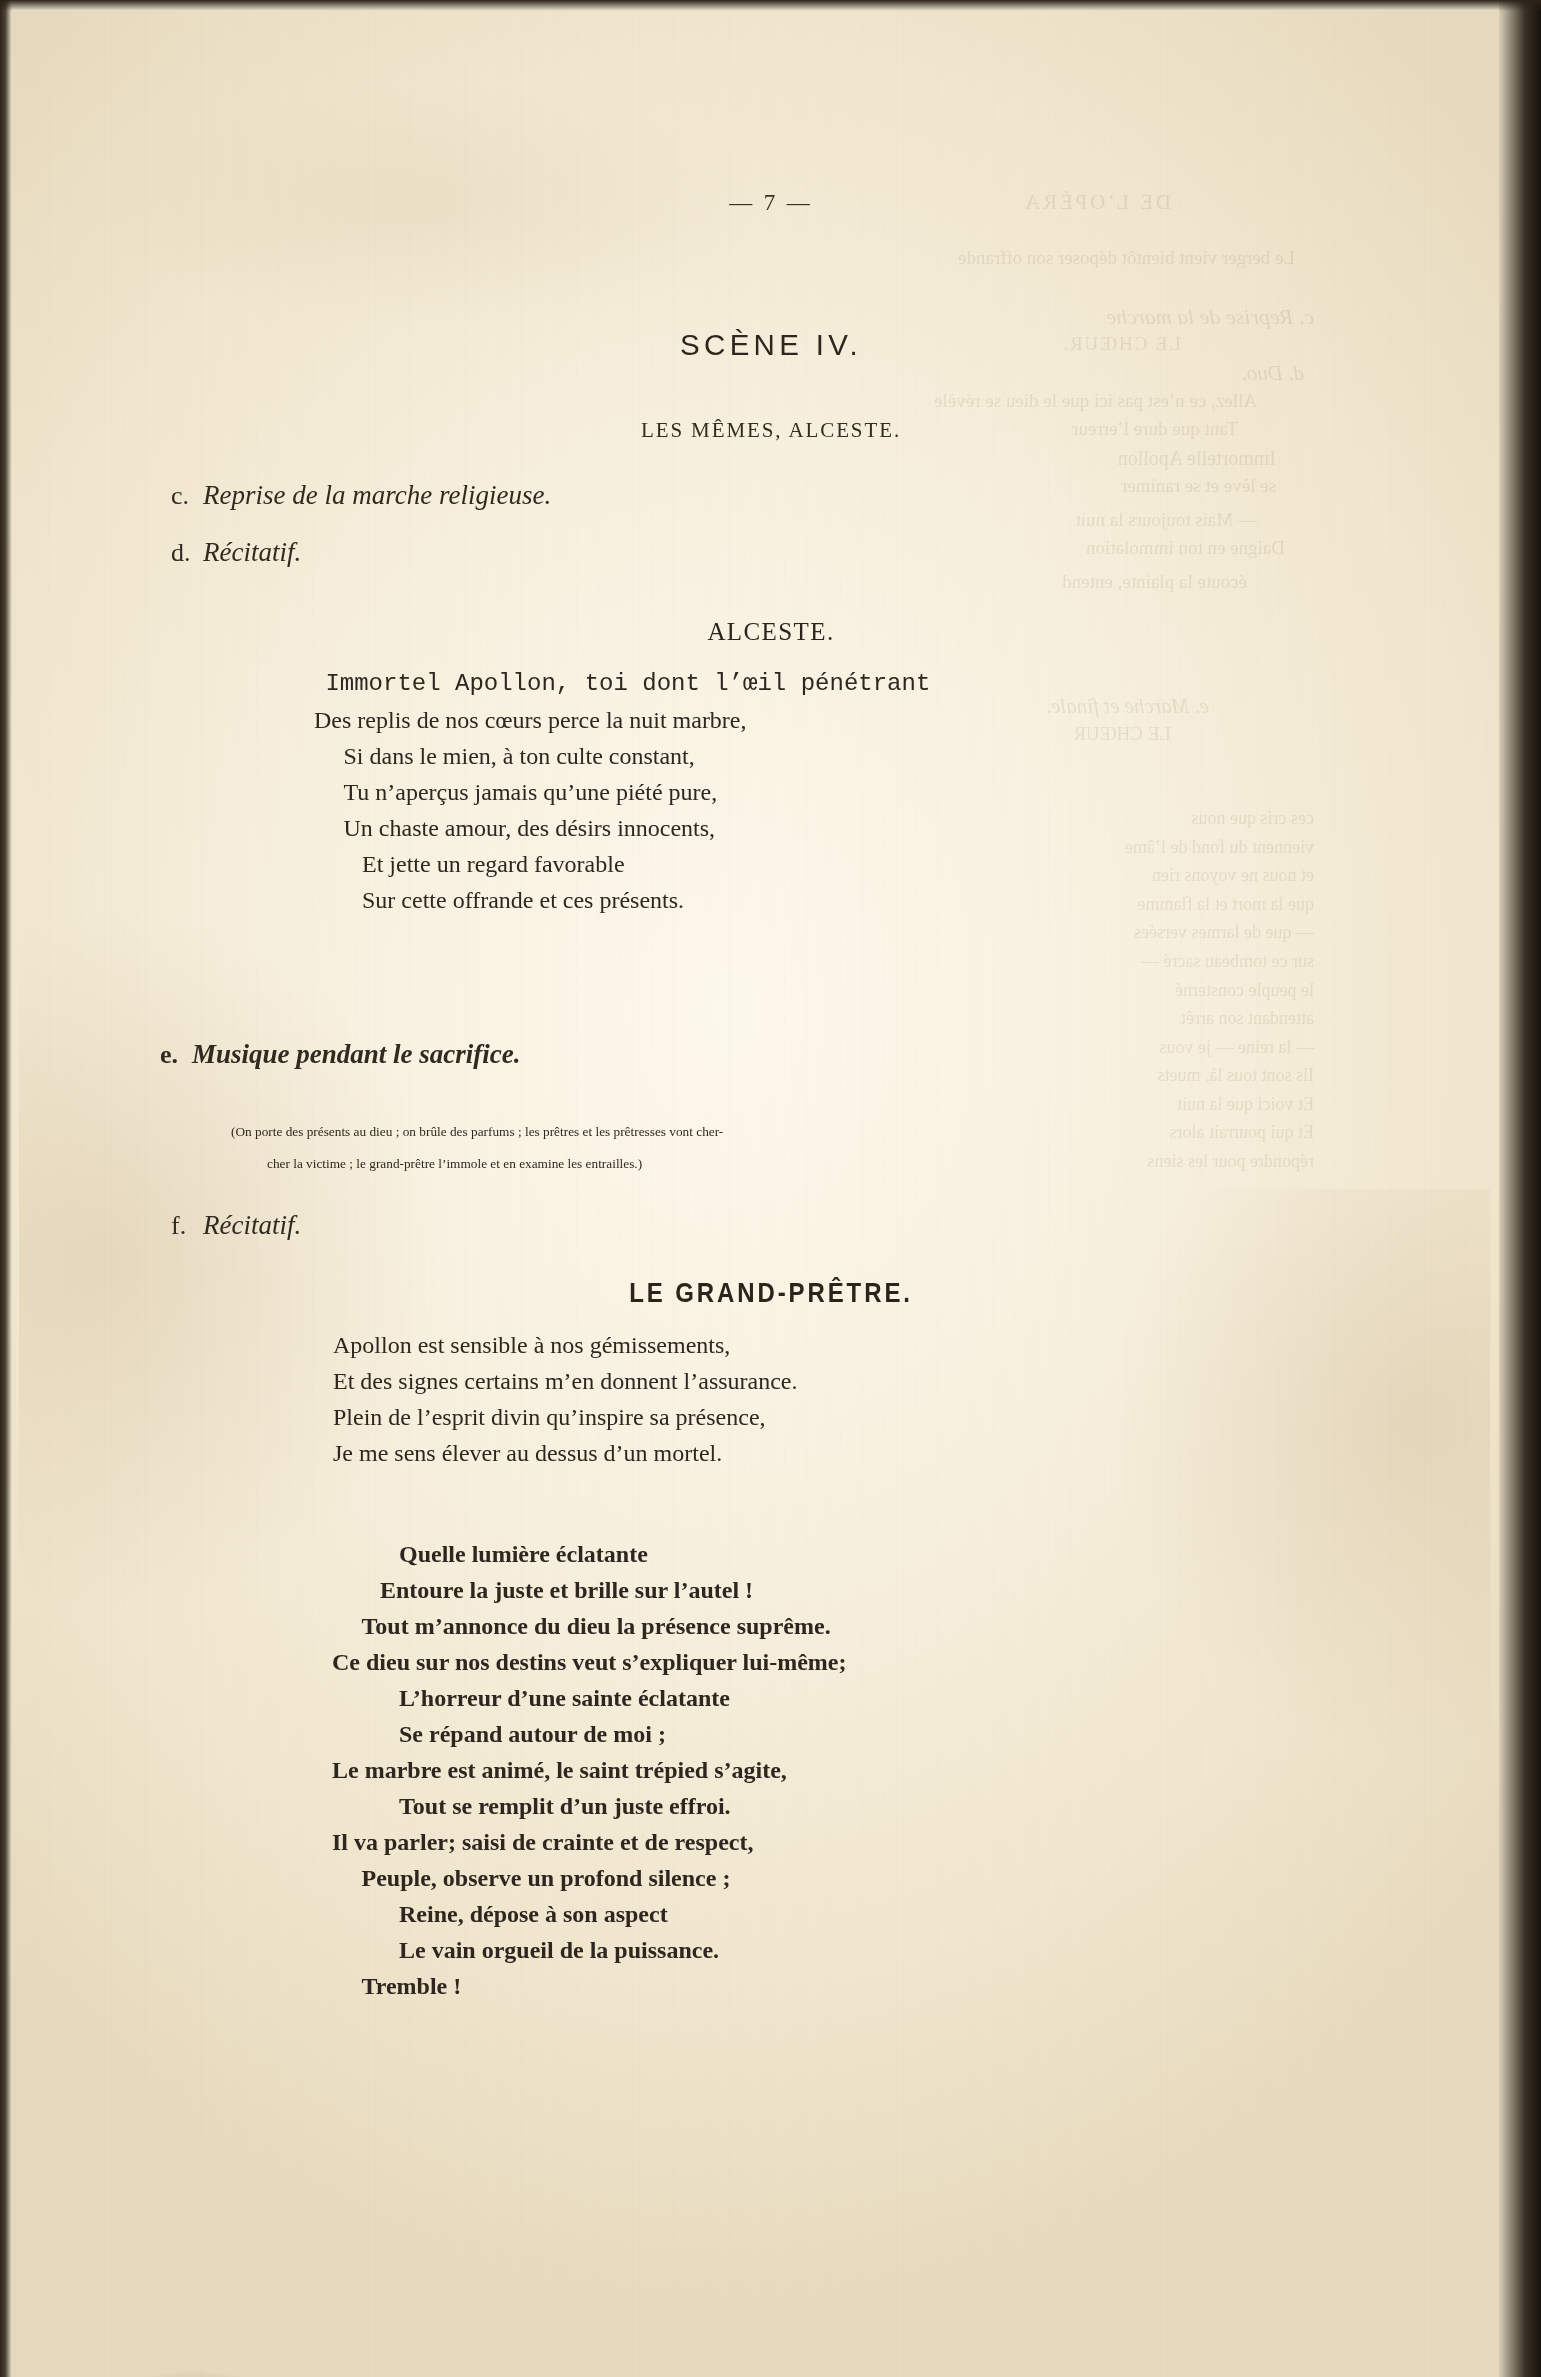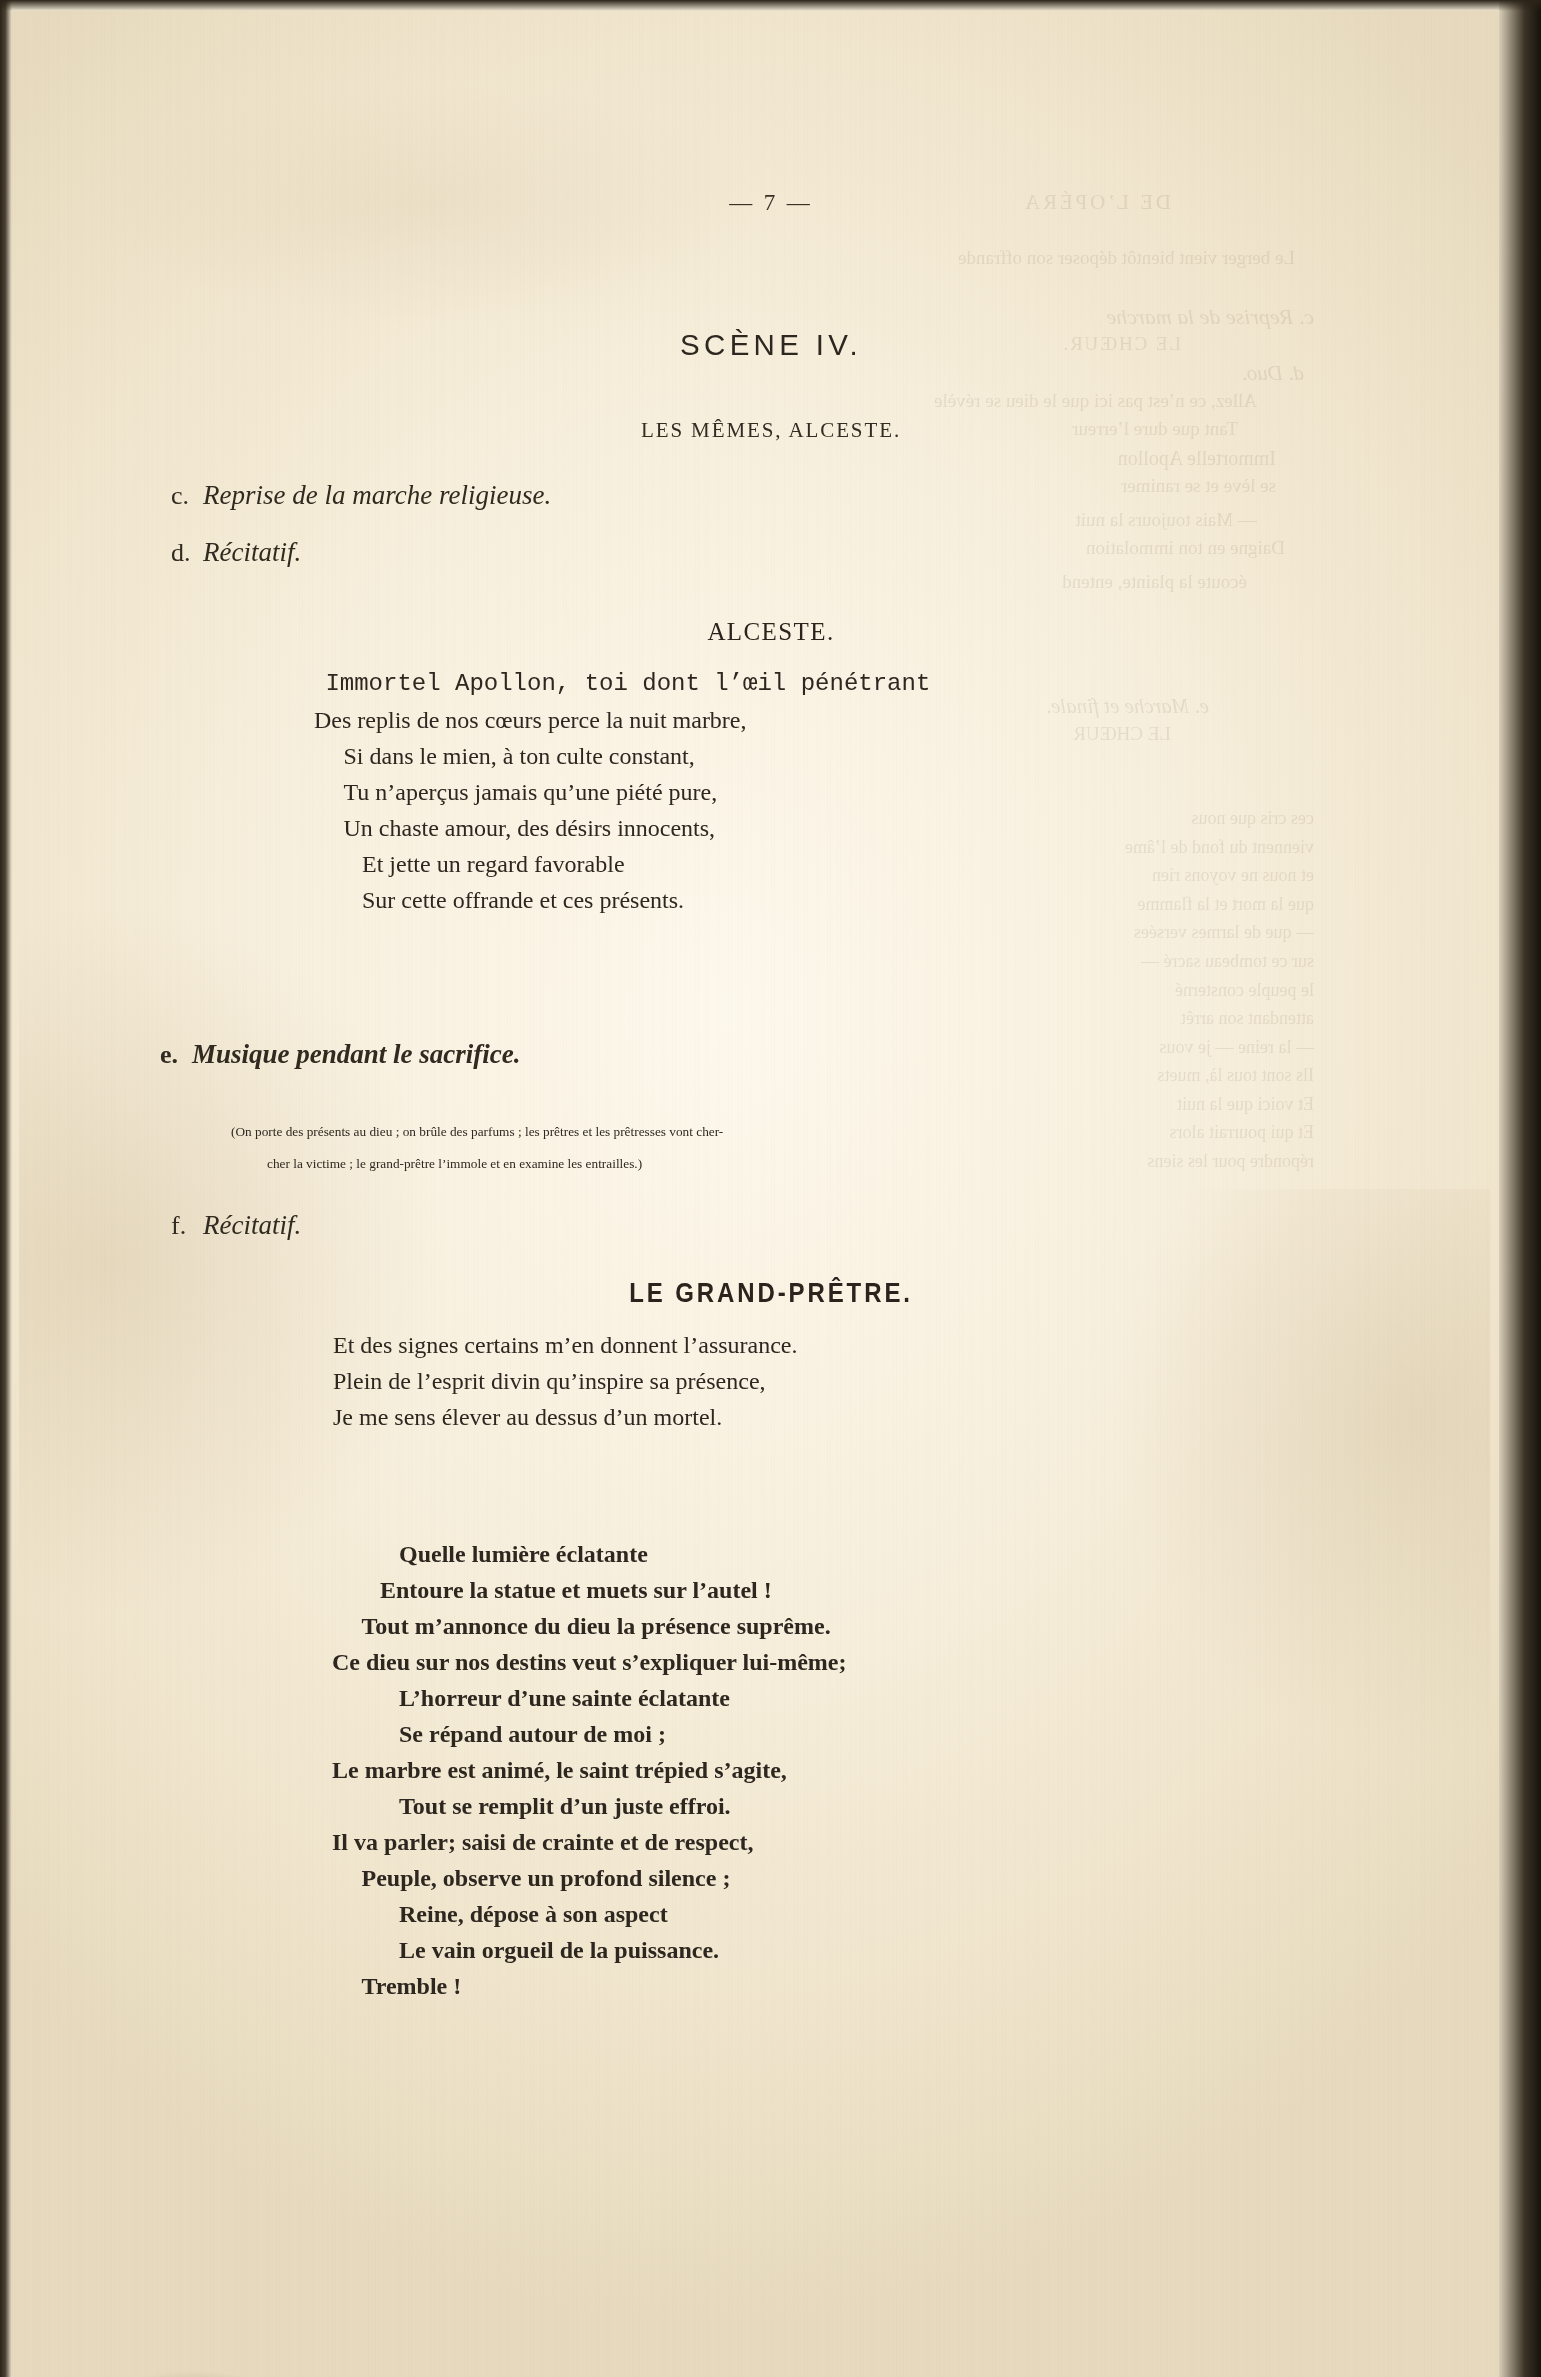--- a/index.html
+++ b/index.html
@@ -302,27 +302,28 @@
       <span class="sd-line-2">cher la victime ; le grand-prêtre l’immole et en examine les entrailles.)</span>
     </div>
 
     <div class="cue" id="cue-f">
       <span class="cue-letter">f.</span><span class="cue-text">Récitatif.</span>
     </div>
 
     <div class="speaker" id="speaker-grandpretre">LE GRAND-PRÊTRE.</div>
 
     <div class="verse" id="verse-gp-a">
+        <div class="vline i0">Apollon est sensible à nos gémissements,</div>
         <div class="vline i0">Et des signes certains m’en donnent l’assurance.</div>
         <div class="vline i0">Plein de l’esprit divin qu’inspire sa présence,</div>
         <div class="vline i0">Je me sens élever au dessus d’un mortel.</div>
       </div>
     <div class="verse" id="verse-gp-b">
         <div class="vline i4">Quelle lumière éclatante</div>
-        <div class="vline i3">Entoure la statue et muets sur l’autel !</div>
+        <div class="vline i3">Entoure la juste et brille sur l’autel !</div>
         <div class="vline i2">Tout m’annonce du dieu la présence suprême.</div>
         <div class="vline i0">Ce dieu sur nos destins veut s’expliquer lui-même;</div>
         <div class="vline i4">L’horreur d’une sainte éclatante</div>
         <div class="vline i4">Se répand autour de moi ;</div>
         <div class="vline i0">Le marbre est animé, le saint trépied s’agite,</div>
         <div class="vline i4">Tout se remplit d’un juste effroi.</div>
         <div class="vline i0">Il va parler; saisi de crainte et de respect,</div>
         <div class="vline i2">Peuple, observe un profond silence ;</div>
         <div class="vline i4">Reine, dépose à son aspect</div>
         <div class="vline i4">Le vain orgueil de la puissance.</div>

